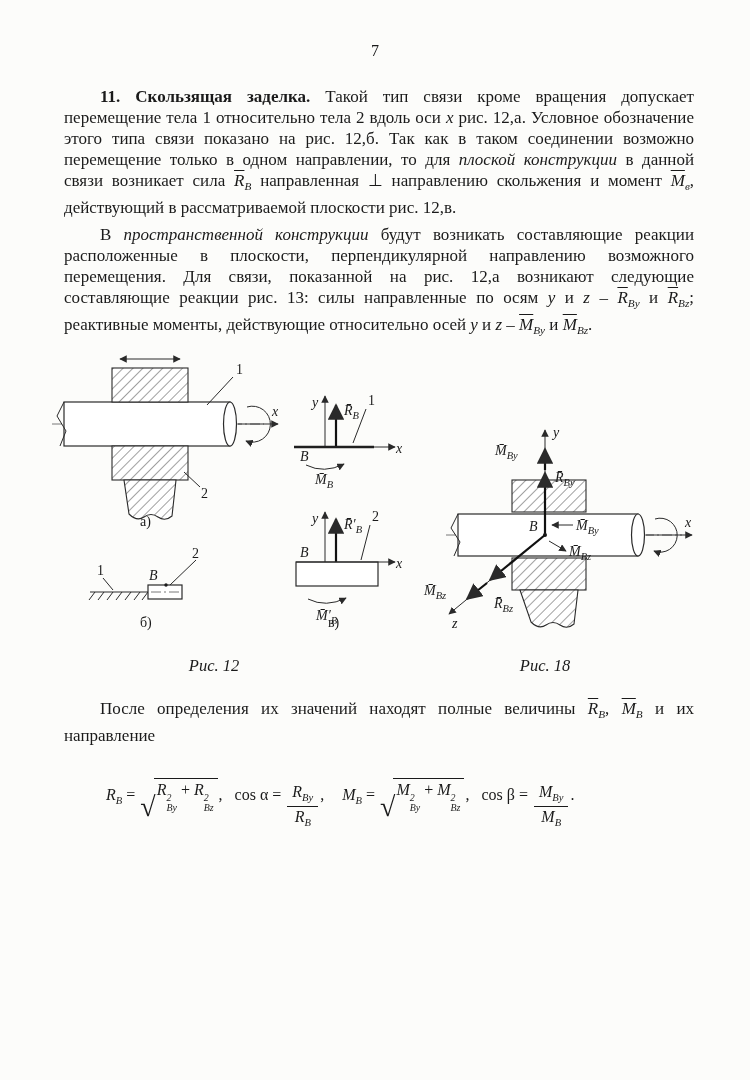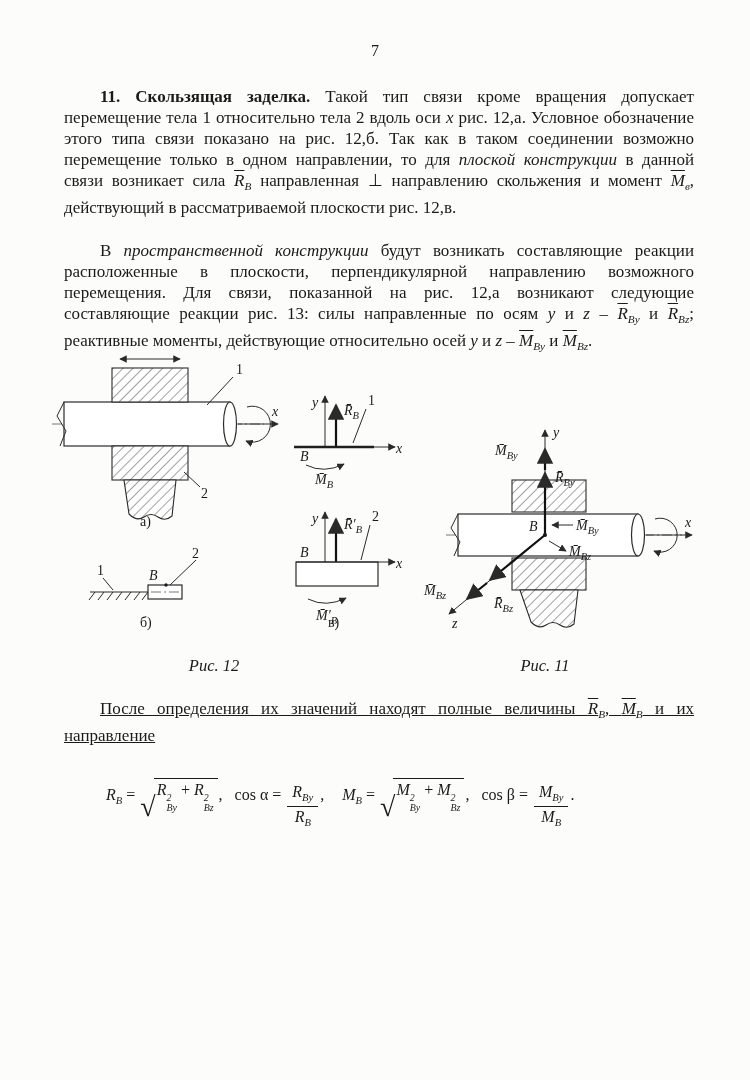--- a/index.html
+++ b/index.html
@@ -3,22 +3,22 @@
 <meta charset="utf-8">
 <style>
   html,body{margin:0;padding:0;background:#d9d9d5;}
   .page{position:relative;width:750px;height:1080px;margin:0 auto;background:#fcfcfa;
         font-family:"Liberation Serif",serif;color:#1a1a1a;overflow:hidden;}
   .pageno{position:absolute;top:42px;left:0;right:0;text-align:center;font-size:16px;}
   .para{position:absolute;left:64px;width:630px;margin:0;font-size:17px;line-height:21px;
         text-align:justify;}
   .para.ind{text-indent:36px;}
   #p1{top:86px;}
-  #p2{top:240px;}
-  #p3{top:698px;text-decoration:underline;}
+  #p2{top:224px;}
+  #p3{top:698px;}
   
   .m{font-style:italic;white-space:nowrap;}
   .m .ovl{text-decoration:overline;}
   .m sub{font-size:66%;font-style:italic;}
   .ss{display:inline-flex;flex-direction:column;align-items:flex-start;
       vertical-align:-0.55em;font-size:62%;line-height:1.1;font-style:italic;}
   .sp{display:inline-block;}
   
   #formula{position:absolute;top:764px;left:106px;width:580px;font-size:16px;line-height:1;}
   .frac{display:inline-block;vertical-align:middle;text-align:center;margin:0 2px;}
@@ -165,21 +165,21 @@
       <line class="thin" x1="545" y1="183" x2="449" y2="262" marker-end="url(#ah)"></line>
       <text class="lab" x="452" y="276">z</text>
       <line class="bold" x1="545" y1="183" x2="490" y2="228" marker-end="url(#ah)"></line>
       <line class="bold" x1="487" y1="231" x2="467" y2="247" marker-end="url(#ah)"></line>
       <text class="lab" x="424" y="243"><tspan>M̄</tspan><tspan class="tsub" dy="3.5">Bz</tspan></text>
       <text class="lab" x="494" y="256"><tspan>R̄</tspan><tspan class="tsub" dy="3.5">Bz</tspan></text>
     </g>
   </svg>
 
   <div class="cap" style="left:64px;width:300px;top:656px">Рис. 12</div>
-  <div class="cap" style="left:430px;width:230px;top:656px">Рис. 11</div>
+  <div class="cap" style="left:430px;width:230px;top:656px">Рис. 18</div>
 
   <p class="para ind" id="p3">После определения их значений находят полные величины <span class="m"><span class="mb ovl">R</span><sub>B</sub></span>, <span class="m"><span class="mb ovl">M</span><sub>B</sub></span> и их направление</p>
 
   <div id="formula"><span class="m"><span class="mb">R</span><sub>B</sub></span> = <span class="sqrt">
         <span class="rsign">√</span>
         <span class="rad"><span class="m"><span class="mb">R</span><span class="ss">
               <span class="ssu">2</span>
               <span class="ssd">By</span>
             </span></span> + <span class="m"><span class="mb">R</span><span class="ss">
               <span class="ssu">2</span>

